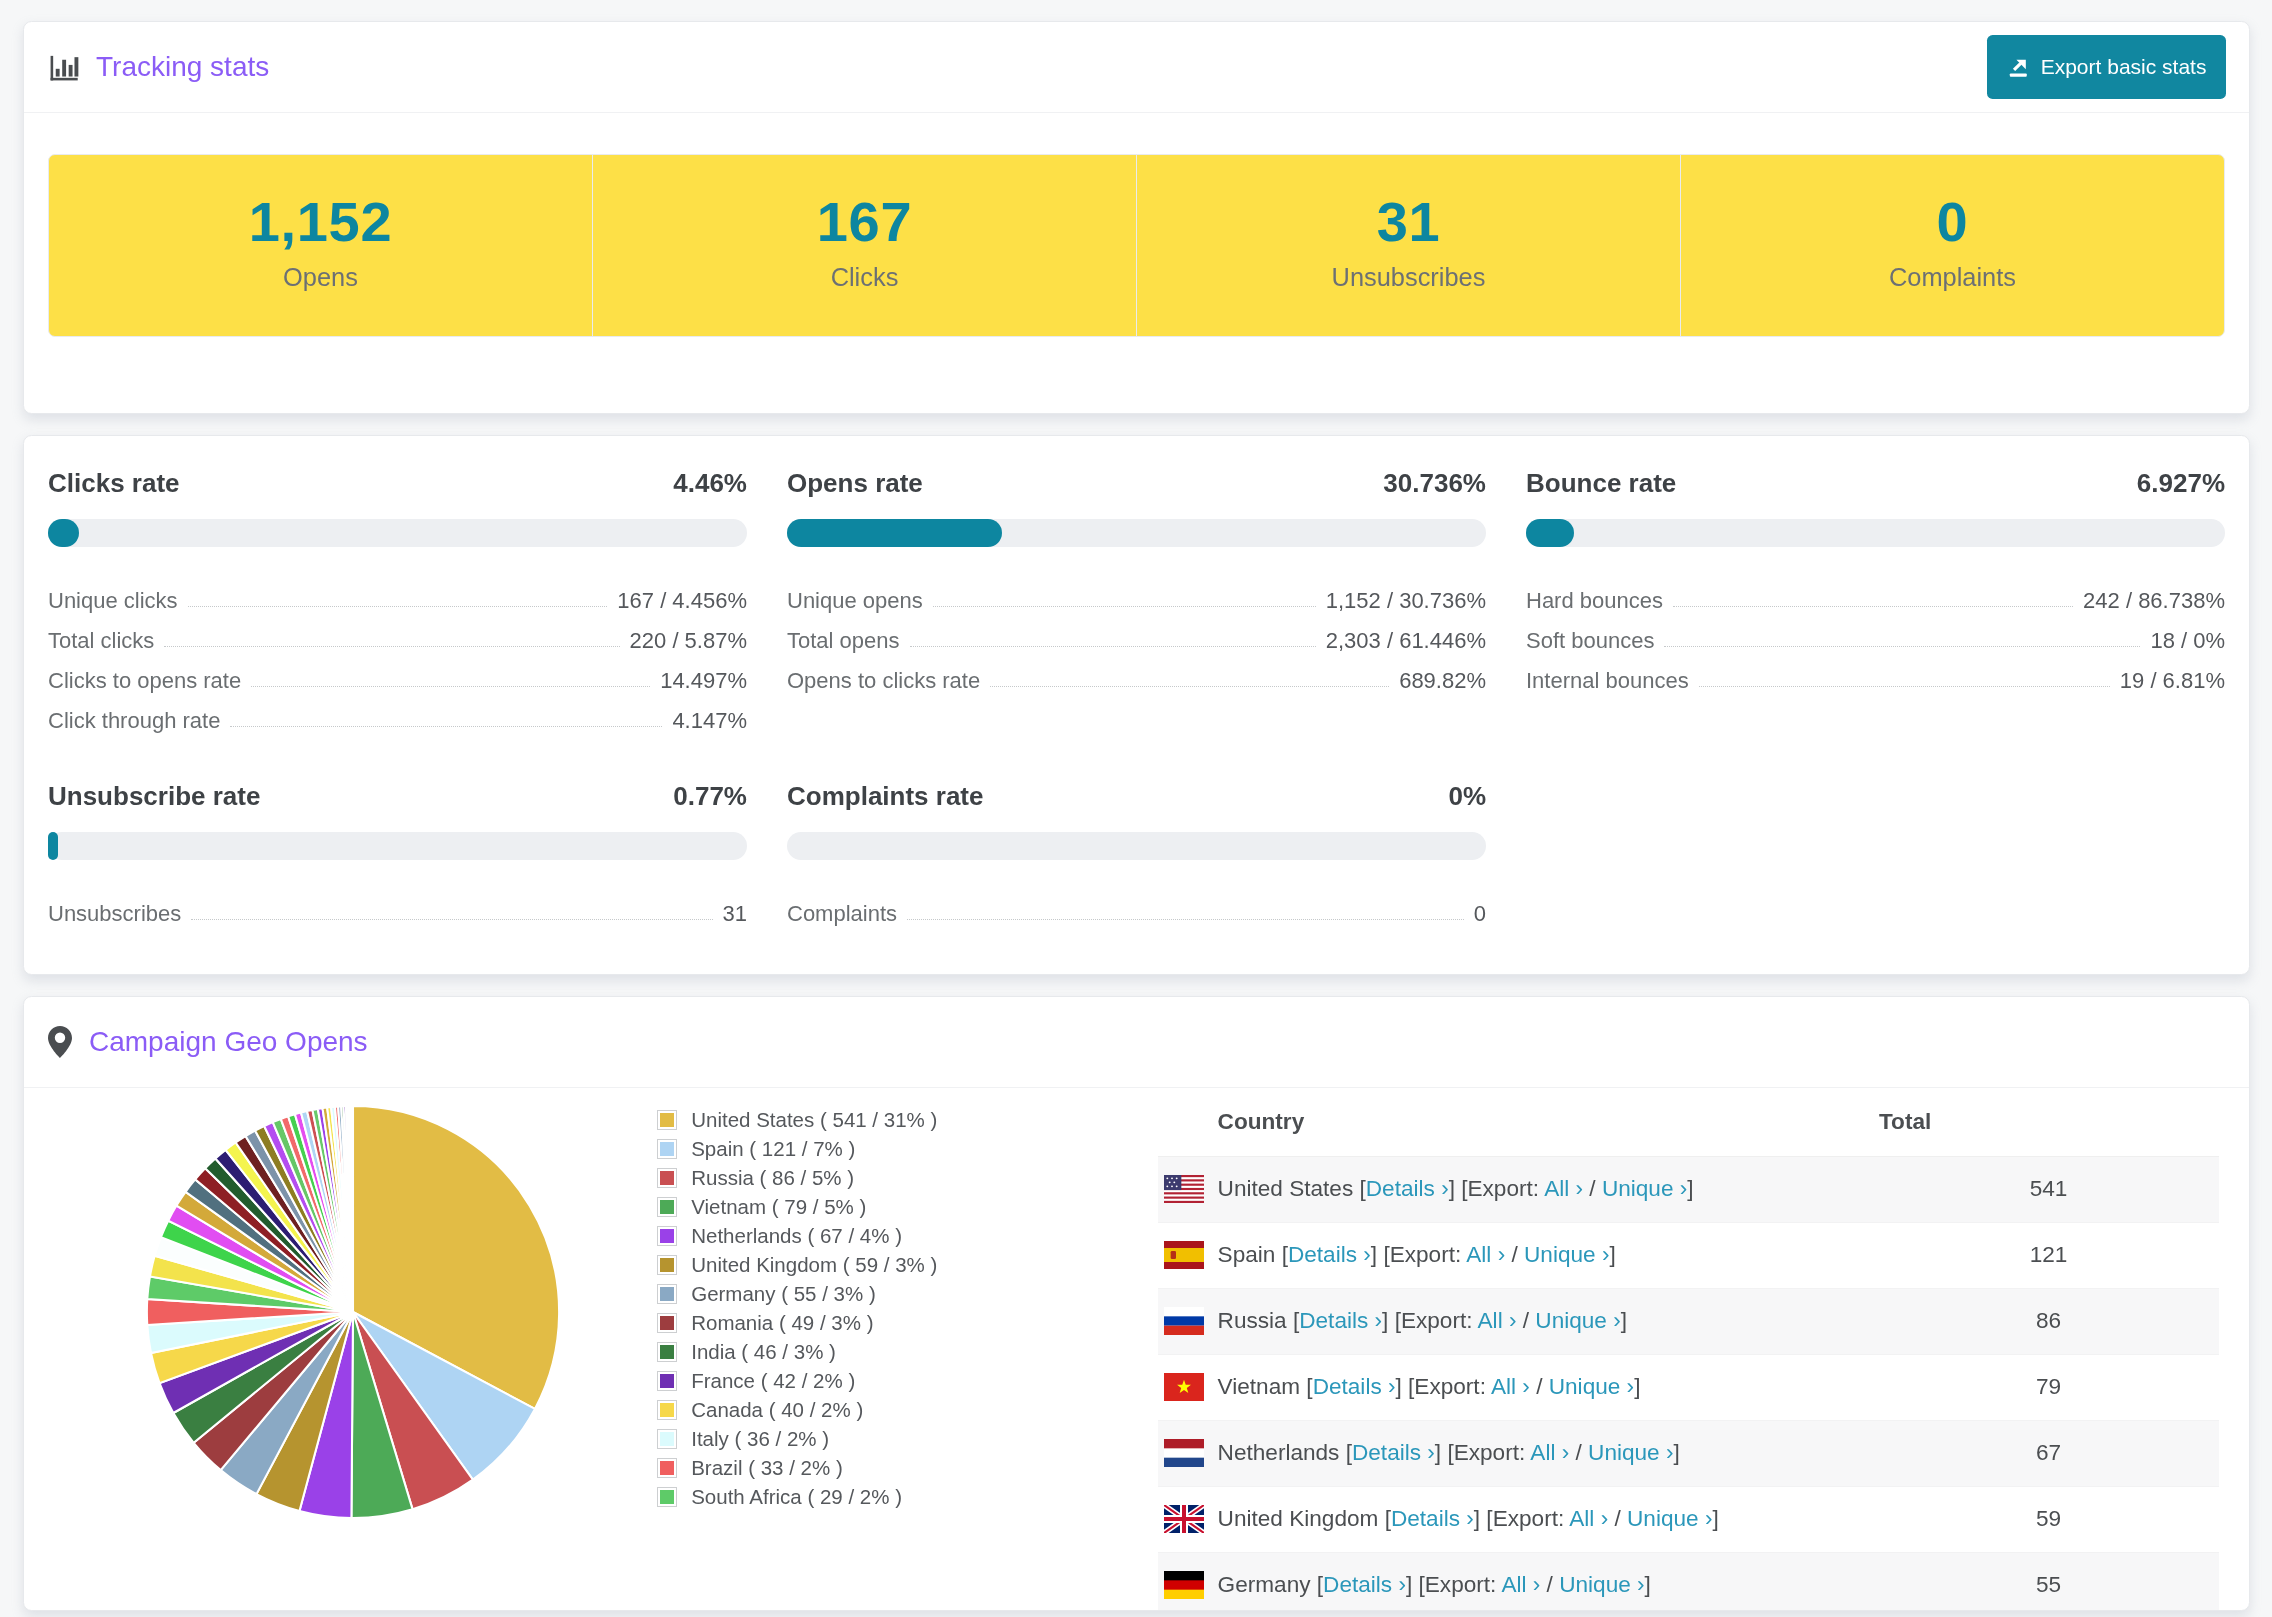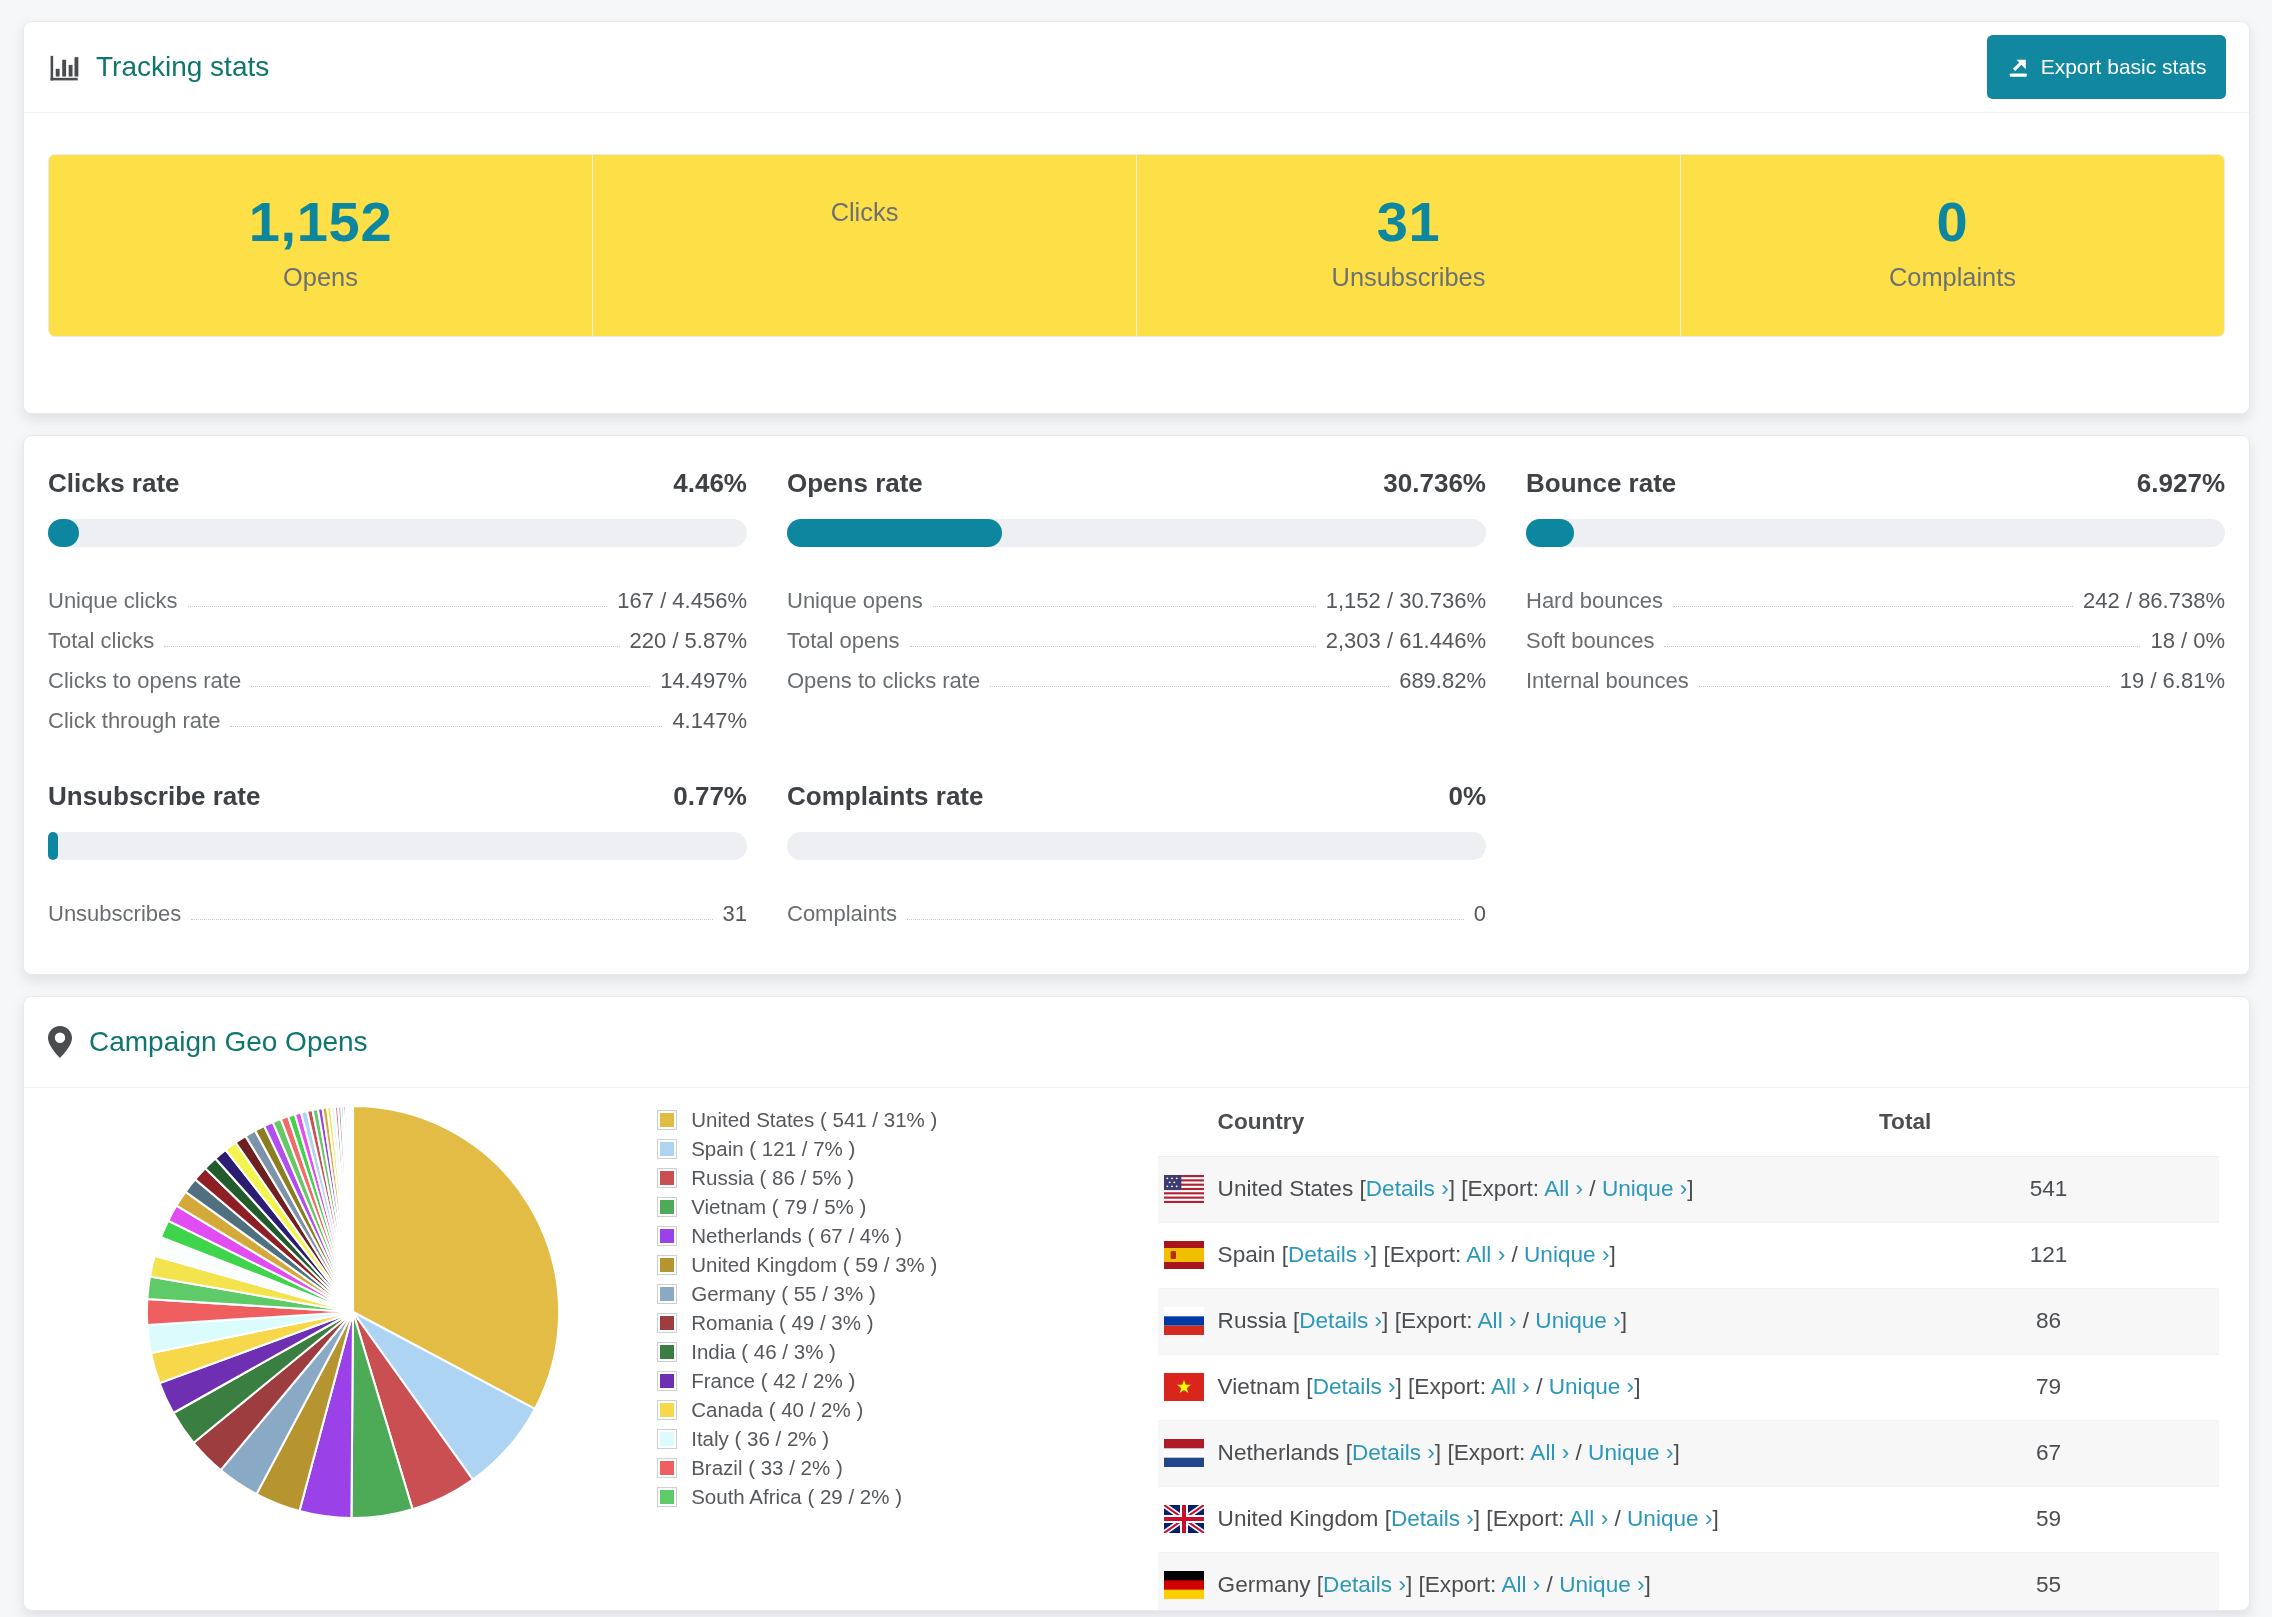--- a/index.html
+++ b/index.html
@@ -16,21 +16,21 @@
     border-radius:8.5px;
     box-shadow:0 5.6px 11.3px rgba(151,160,175,.24);
   }
   .card + .card{margin-top:21px;}
 
   
   .card-header{
     position:relative;display:flex;align-items:center;gap:17px;
     height:90px;padding:0 24px;border-bottom:1.4px solid #f0f1f3;
   }
-  .hdr-title{font-size:28px;color:#0f766e;}
+  .hdr-title{font-size:28px;color:#8b5cf6;}
   .hdr-icon{display:flex;align-items:center;}
   .export-btn{
     position:absolute;right:22.6px;top:50%;transform:translateY(-50%);
     display:flex;align-items:center;gap:11.3px;
     background:#1187a0;color:#fff;border:none;border-radius:5.6px;
     height:64px;padding:0 20px;font-size:21px;font-family:inherit;cursor:pointer;
   }
 
   
   .stat-boxes{display:flex;margin:41px 24px 76px;border:1.4px solid #e9ebee;border-radius:7px;background:#fde047;}
@@ -100,20 +100,21 @@
         </span>
         <span>Export basic stats</span>
       </button>
     </div>
     <div class="stat-boxes">
         <div class="stat-box">
           <div class="stat-value">1,152</div>
           <div class="stat-label">Opens</div>
         </div>
         <div class="stat-box">
+          <div class="stat-value">167</div>
           <div class="stat-label">Clicks</div>
         </div>
         <div class="stat-box">
           <div class="stat-value">31</div>
           <div class="stat-label">Unsubscribes</div>
         </div>
         <div class="stat-box">
           <div class="stat-value">0</div>
           <div class="stat-label">Complaints</div>
         </div>

